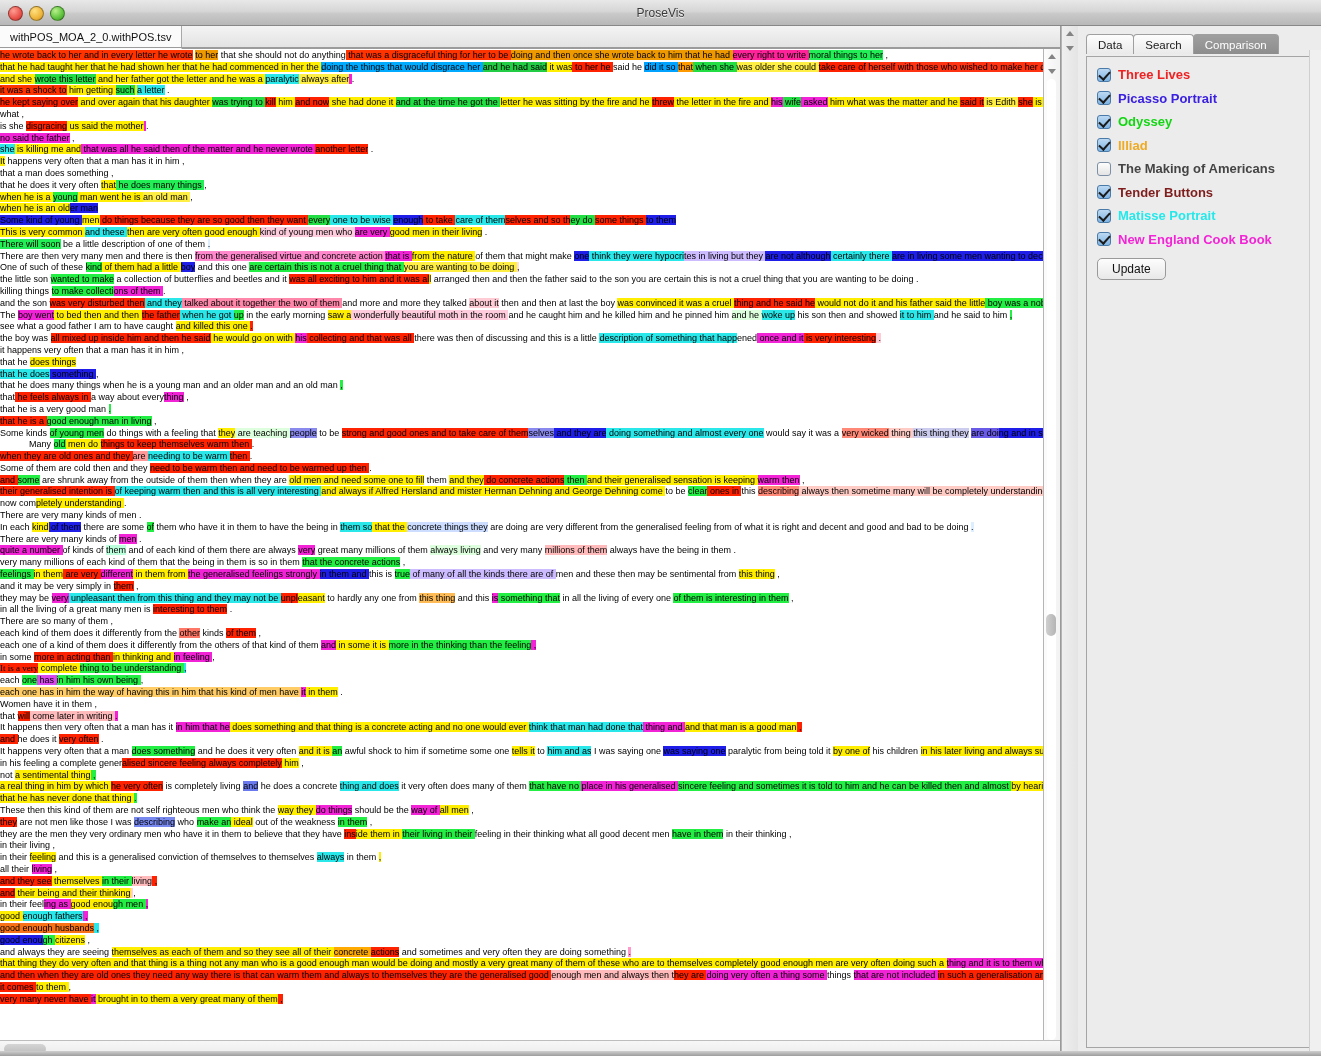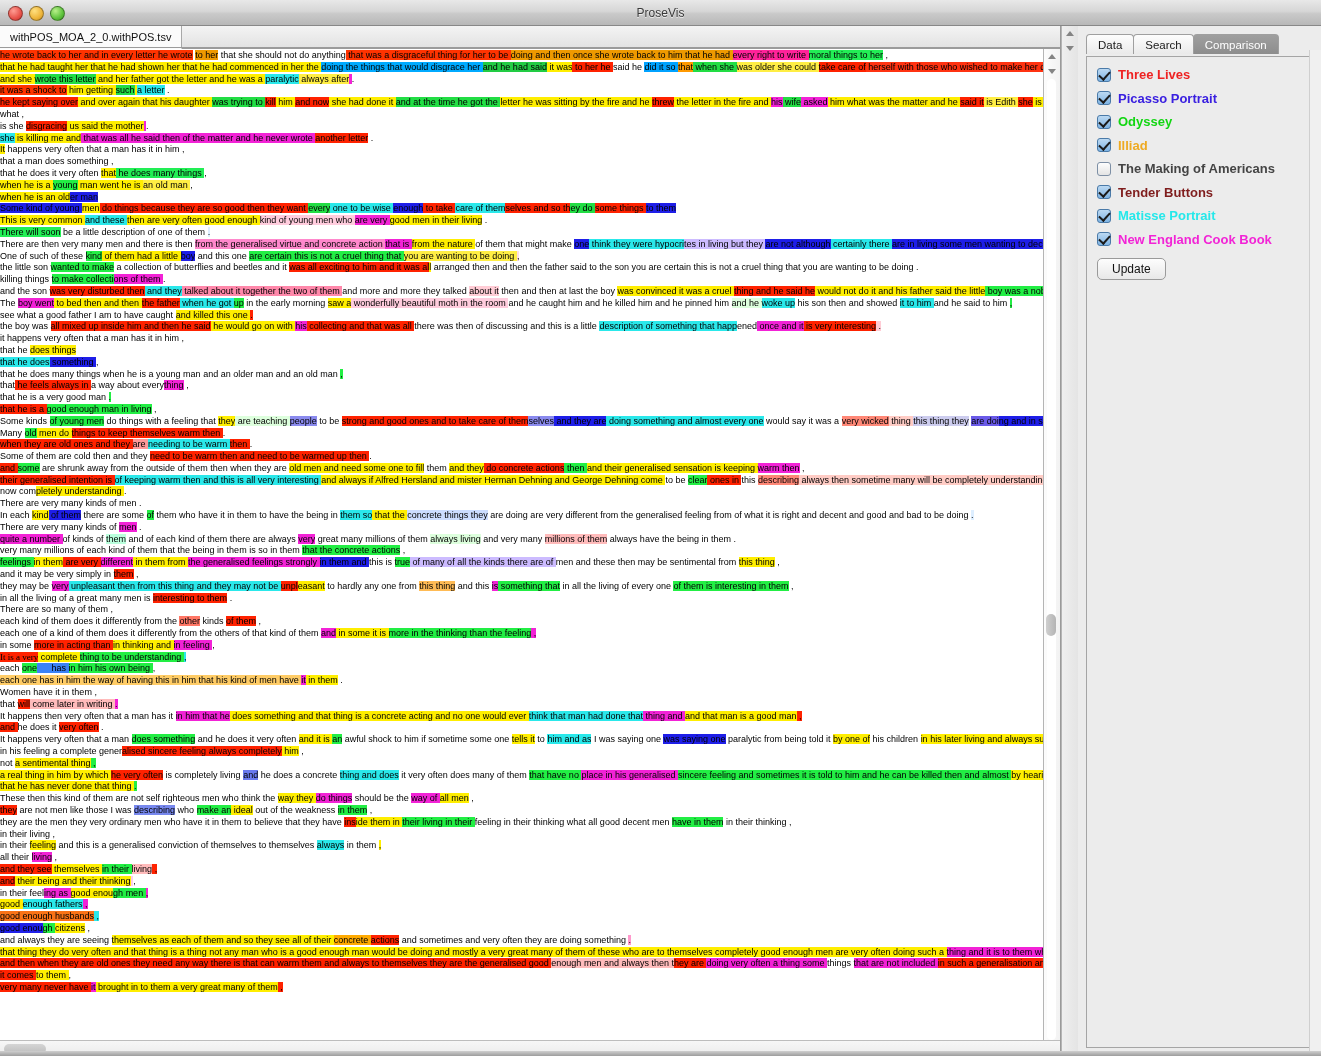--- a/index.html
+++ b/index.html
@@ -166,20 +166,21 @@
 
       <div id="docwrap">
         <div id="doc">
             <div class="tline"><span style="background: rgb(255, 51, 0);">he wrote back to her and in every letter he wrote</span><span style="background: rgb(255, 255, 255);"> </span><span style="background: rgb(238, 153, 0);">to her</span><span style="background: rgb(255, 255, 255);"> that she should not do anything</span><span style="background: rgb(255, 51, 0);"> that was a disgraceful thing for her to be </span><span style="background: rgb(238, 153, 0);">doing and then once she wrote back to him that he had </span><span style="background: rgb(255, 34, 153);">every right to write </span><span style="background: rgb(34, 238, 85);">moral things to her</span><span style="background: rgb(255, 255, 255);"> , </span></div>
             <div class="tline"><span style="background: rgb(255, 238, 0);">that he had taught her that he had shown her that he had commenced in her the </span><span style="background: rgb(0, 170, 255);">doing the things that would disgrace her </span><span style="background: rgb(34, 204, 68);">and he had said</span><span style="background: rgb(255, 238, 0);"> it was</span><span style="background: rgb(255, 34, 0);"> to her he </span><span style="background: rgb(255, 255, 255);">said he </span><span style="background: rgb(0, 162, 255);">did it so </span><span style="background: rgb(255, 153, 0);">that</span><span style="background: rgb(34, 221, 68);"> when she </span><span style="background: rgb(255, 238, 68);">was older she could </span><span style="background: rgb(255, 34, 0);">take care of</span><span style="background: rgb(255, 51, 17);"> herself with those who wished to make her do </span></div>
             <div class="tline"><span style="background: rgb(255, 238, 0);">and she </span><span style="background: rgb(34, 221, 68);">wrote this letter</span><span style="background: rgb(255, 238, 0);"> and her father got the letter and he was a </span><span style="background: rgb(42, 232, 234);">paralytic</span><span style="background: rgb(255, 238, 68);"> always after</span><span style="background: rgb(242, 34, 214);"> </span><span style="background: rgb(255, 255, 255);">. </span></div>
             <div class="tline"><span style="background: rgb(255, 51, 0);">it was a shock to</span><span style="background: rgb(255, 238, 0);"> him getting </span><span style="background: rgb(34, 221, 68);">such</span><span style="background: rgb(255, 238, 0);"> </span><span style="background: rgb(42, 232, 234);">a letter</span><span style="background: rgb(255, 255, 255);"> . </span></div>
             <div class="tline"><span style="background: rgb(255, 34, 0);">he kept saying over</span><span style="background: rgb(255, 238, 0);"> and over again that his daughter </span><span style="background: rgb(34, 221, 68);">was trying to </span><span style="background: rgb(255, 34, 0);">kill</span><span style="background: rgb(255, 238, 0);"> him </span><span style="background: rgb(255, 34, 0);">and now</span><span style="background: rgb(255, 238, 0);"> she had done it </span><span style="background: rgb(34, 221, 68);">and at the time he got the </span><span style="background: rgb(255, 238, 0);">letter he was sitting by the fire and he </span><span style="background: rgb(255, 34, 0);">threw</span><span style="background: rgb(255, 238, 0);"> the letter in the fire and </span><span style="background: rgb(242, 34, 214);">his</span><span style="background: rgb(34, 221, 68);"> wife</span><span style="background: rgb(242, 34, 214);"> asked</span><span style="background: rgb(255, 238, 0);"> him what was the matter and he </span><span style="background: rgb(255, 34, 0);">said it</span><span style="background: rgb(255, 238, 68);"> is Edith </span><span style="background: rgb(255, 34, 0);">she</span><span style="background: rgb(255, 238, 0);"> is killing me </span></div>
             <div class="tline"><span style="background: rgb(255, 255, 255);">what ,</span></div>
             <div class="tline"><span style="background: rgb(255, 255, 255);">is she </span><span style="background: rgb(255, 34, 0);">disgracing</span><span style="background: rgb(255, 238, 0);"> us said the mother</span><span style="background: rgb(242, 34, 214);"> </span><span style="background: rgb(255, 255, 255);">. </span></div>
+            <div class="tline"><span style="background: rgb(242, 34, 214);">no said the father</span><span style="background: rgb(255, 255, 255);"> , </span></div>
             <div class="tline"><span style="background: rgb(42, 232, 234);">she</span><span style="background: rgb(255, 238, 0);"> is killing me and</span><span style="background: rgb(242, 34, 214);"> that was all he said then of the matter and he never wrote </span><span style="background: rgb(255, 34, 0);">another letter</span><span style="background: rgb(255, 255, 255);"> . </span></div>
             <div class="tline"><span style="background: rgb(255, 238, 0);">It</span><span style="background: rgb(255, 255, 255);"> happens very often that a man has it in him , </span></div>
             <div class="tline"><span style="background: rgb(255, 255, 255);">that a man does something ,</span></div>
             <div class="tline"><span style="background: rgb(255, 255, 255);">that he does it very often </span><span style="background: rgb(255, 238, 0);">that</span><span style="background: rgb(34, 238, 85);"> he does many things </span><span style="background: rgb(255, 255, 255);">, </span></div>
             <div class="tline"><span style="background: rgb(255, 238, 0);">when he is a </span><span style="background: rgb(34, 238, 68);">young</span><span style="background: rgb(255, 238, 0);"> man went he is </span><span style="background: rgb(255, 238, 68);">an old man </span><span style="background: rgb(255, 255, 255);">, </span></div>
             <div class="tline"><span style="background: rgb(255, 238, 0);">when he is an old</span><span style="background: rgb(30, 30, 232);">er man</span></div>
             <div class="tline"><span style="background: rgb(30, 30, 232);">Some kind of young </span><span style="background: rgb(255, 238, 0);">men</span><span style="background: rgb(255, 34, 0);"> do things because they are so good then they want </span><span style="background: rgb(34, 221, 68);">every</span><span style="background: rgb(42, 232, 234);"> one to be wise </span><span style="background: rgb(30, 30, 232);">enough</span><span style="background: rgb(255, 34, 0);"> to take </span><span style="background: rgb(42, 232, 234);">care of them</span><span style="background: rgb(255, 34, 0);">selves and so th</span><span style="background: rgb(34, 221, 68);">ey do </span><span style="background: rgb(255, 34, 0);">some things </span><span style="background: rgb(30, 30, 232);">to them</span></div>
             <div class="tline"><span style="background: rgb(255, 238, 0);">This is very common </span><span style="background: rgb(42, 232, 234);">and these </span><span style="background: rgb(255, 238, 0);">then are very often good enough </span><span style="background: rgb(255, 204, 221);">kind of young men who </span><span style="background: rgb(242, 34, 214);">are very </span><span style="background: rgb(255, 238, 0);">good men in their living</span><span style="background: rgb(255, 255, 255);"> . </span></div>
             <div class="tline"><span style="background: rgb(34, 238, 85);">There will soon</span><span style="background: rgb(255, 255, 255);"> be a little description of one of them </span><span style="background: rgb(221, 238, 255);">. </span></div>
             <div class="tline"><span style="background: rgb(255, 255, 255);">There are then very many men and there is then </span><span style="background: rgb(255, 136, 204);">from the generalised virtue and concrete action </span><span style="background: rgb(242, 34, 214);">that is </span><span style="background: rgb(255, 238, 0);">from the nature </span><span style="background: rgb(255, 255, 255);">of them that might make </span><span style="background: rgb(30, 30, 232);">one</span><span style="background: rgb(42, 232, 234);"> think they were hypocri</span><span style="background: rgb(204, 187, 255);">tes in living but they </span><span style="background: rgb(30, 30, 232);">are not although</span><span style="background: rgb(42, 232, 234);"> certainly there </span><span style="background: rgb(30, 30, 232);">are in living some men wanting to deceive other </span></div>
@@ -191,41 +192,41 @@
             <div class="tline"><span style="background: rgb(255, 255, 255);"> see what a good father I am to have caught </span><span style="background: rgb(255, 238, 0);">and killed this one </span><span style="background: rgb(255, 34, 0);">.</span><span style="background: rgb(34, 238, 68);"> </span></div>
             <div class="tline"><span style="background: rgb(255, 255, 255);">the boy was </span><span style="background: rgb(255, 34, 0);">all mixed up inside him and then he said</span><span style="background: rgb(255, 238, 0);"> he would go on with </span><span style="background: rgb(242, 34, 214);">his</span><span style="background: rgb(255, 34, 0);"> collecting and that was all </span><span style="background: rgb(255, 255, 255);">there was then of discussing and this is a little </span><span style="background: rgb(42, 232, 234);">description of something that happ</span><span style="background: rgb(255, 255, 255);">ened</span><span style="background: rgb(242, 34, 214);"> once and it</span><span style="background: rgb(255, 34, 0);"> is very interesting</span><span style="background: rgb(255, 204, 213);"> . </span></div>
             <div class="tline"><span style="background: rgb(255, 255, 255);">it happens very often that a man has it in him , </span><span style="background: rgb(255, 238, 0);"> </span></div>
             <div class="tline"><span style="background: rgb(255, 255, 255);">that he </span><span style="background: rgb(255, 238, 0);">does things</span><span style="background: rgb(30, 30, 232);"> </span></div>
             <div class="tline"><span style="background: rgb(42, 232, 234);">that he does</span><span style="background: rgb(30, 30, 232);"> something </span><span style="background: rgb(255, 255, 255);">, </span></div>
             <div class="tline"><span style="background: rgb(255, 255, 255);">that he does many things when he is a young man and an older man and an old man </span><span style="background: rgb(34, 238, 68);">, </span></div>
             <div class="tline"><span style="background: rgb(255, 255, 255);">that</span><span style="background: rgb(255, 34, 0);"> he feels always in </span><span style="background: rgb(255, 255, 255);">a way about every</span><span style="background: rgb(242, 34, 214);">thing</span><span style="background: rgb(255, 255, 255);"> , </span></div>
             <div class="tline"><span style="background: rgb(255, 255, 255);">that he is a very good man </span><span style="background: rgb(34, 238, 68);">. </span></div>
             <div class="tline"><span style="background: rgb(255, 34, 0);">that he is a </span><span style="background: rgb(34, 238, 68);">good enough man in living</span><span style="background: rgb(255, 255, 255);"> , </span></div>
             <div class="tline"><span style="background: rgb(255, 255, 255);">Some kinds </span><span style="background: rgb(34, 238, 68);">of young men</span><span style="background: rgb(255, 255, 255);"> do things with a feeling that </span><span style="background: rgb(255, 238, 0);">they</span><span style="background: rgb(221, 255, 221);"> are teaching </span><span style="background: rgb(138, 138, 238);">people</span><span style="background: rgb(255, 255, 255);"> to be </span><span style="background: rgb(255, 34, 0);">strong and good ones and to take care of them</span><span style="background: rgb(138, 138, 238);">selves</span><span style="background: rgb(30, 30, 232);"> and they are</span><span style="background: rgb(42, 232, 234);"> doing something and almost every one</span><span style="background: rgb(255, 255, 255);"> would say it was a </span><span style="background: rgb(255, 136, 119);">very wicked</span><span style="background: rgb(255, 204, 197);"> thing </span><span style="background: rgb(204, 204, 238);">this thing they</span><span style="background: rgb(255, 255, 255);"> </span><span style="background: rgb(106, 90, 232);">are doi</span><span style="background: rgb(30, 30, 232);">ng and in some</span></div>
-            <div class="tline"><span style="background: rgb(255, 255, 255);">Many </span><span style="background: rgb(34, 238, 68);">old</span><span style="background: rgb(255, 238, 0);"> men do </span><span style="background: rgb(255, 34, 0);">things to keep themselves warm then </span><span style="background: rgb(255, 255, 255);">. </span></div>
+            <div class="tline"><span style="background: rgb(255, 255, 255); margin-left: 29px;">Many </span><span style="background: rgb(34, 238, 68);">old</span><span style="background: rgb(255, 238, 0);"> men do </span><span style="background: rgb(255, 34, 0);">things to keep themselves warm then </span><span style="background: rgb(255, 255, 255);">. </span></div>
             <div class="tline"><span style="background: rgb(255, 34, 0);">when they are old ones and they </span><span style="background: rgb(255, 153, 153);">are </span><span style="background: rgb(42, 232, 234);">needing to be warm </span><span style="background: rgb(255, 34, 0);">then </span><span style="background: rgb(255, 255, 255);">. </span></div>
             <div class="tline"><span style="background: rgb(255, 255, 255);">Some of them are cold then and they </span><span style="background: rgb(255, 34, 0);">need to be warm then and need to be warmed up then </span><span style="background: rgb(255, 255, 255);">. </span></div>
             <div class="tline"><span style="background: rgb(255, 34, 0);">and </span><span style="background: rgb(34, 238, 68);">some</span><span style="background: rgb(255, 255, 255);"> are shrunk away from the outside of them then when they are </span><span style="background: rgb(255, 238, 0);">old men and need some one to fill</span><span style="background: rgb(255, 255, 255);"> them </span><span style="background: rgb(255, 238, 0);">and they</span><span style="background: rgb(255, 34, 0);"> do concrete actions</span><span style="background: rgb(34, 238, 68);"> then </span><span style="background: rgb(255, 238, 0);">and their generalised sensation is keeping </span><span style="background: rgb(242, 34, 214);">warm then</span><span style="background: rgb(255, 255, 255);"> , </span></div>
             <div class="tline"><span style="background: rgb(255, 34, 0);">their generalised intention is </span><span style="background: rgb(42, 232, 234);">of keeping warm then and this is all very interesting </span><span style="background: rgb(255, 238, 0);">and always if Alfred Hersland and mister Herman Dehning and George Dehning come </span><span style="background: rgb(255, 255, 255);">to be </span><span style="background: rgb(34, 238, 68);">clear</span><span style="background: rgb(255, 34, 0);"> ones in </span><span style="background: rgb(255, 255, 255);">this </span><span style="background: rgb(255, 136, 119);">describing</span><span style="background: rgb(255, 204, 197);"> always then sometime many will be completely understanding this being I am </span></div>
             <div class="tline"><span style="background: rgb(255, 255, 255);">now com</span><span style="background: rgb(255, 238, 0);">pletely understanding </span><span style="background: rgb(255, 255, 255);">. </span></div>
             <div class="tline"><span style="background: rgb(255, 255, 255);">There are very many kinds of men </span><span style="background: rgb(255, 255, 255);">. </span></div>
             <div class="tline"><span style="background: rgb(255, 255, 255);">In each </span><span style="background: rgb(255, 238, 0);">kind</span><span style="background: rgb(30, 30, 232);"> of them</span><span style="background: rgb(255, 255, 255);"> there are some </span><span style="background: rgb(34, 238, 68);">of</span><span style="background: rgb(255, 255, 255);"> them who have it in them to have the being in </span><span style="background: rgb(42, 232, 234);">them so</span><span style="background: rgb(255, 238, 0);"> that the </span><span style="background: rgb(204, 221, 255);">concrete things they</span><span style="background: rgb(255, 255, 255);"> are doing are very different from the generalised feeling from of what it is right and decent and good and bad to be doing </span><span style="background: rgb(221, 238, 255);">. </span></div>
             <div class="tline"><span style="background: rgb(255, 255, 255);">There are very many kinds of </span><span style="background: rgb(242, 34, 214);">men</span><span style="background: rgb(255, 255, 255);"> . </span></div>
             <div class="tline"><span style="background: rgb(242, 34, 214);">quite a number </span><span style="background: rgb(255, 255, 255);">of kinds of </span><span style="background: rgb(187, 255, 221);">them</span><span style="background: rgb(255, 255, 255);"> and of each kind of them there are always </span><span style="background: rgb(242, 34, 214);">very</span><span style="background: rgb(255, 255, 255);"> great many millions of them </span><span style="background: rgb(221, 255, 221);">always living</span><span style="background: rgb(255, 255, 255);"> and very many </span><span style="background: rgb(255, 187, 187);">millions of them</span><span style="background: rgb(255, 255, 255);"> always have </span><span style="background: rgb(255, 255, 255);">the being in them</span><span style="background: rgb(255, 255, 255);"> . </span></div>
             <div class="tline"><span style="background: rgb(255, 255, 255);">very many millions of each kind of them that the being in them is so in them </span><span style="background: rgb(34, 238, 68);">that the concrete actions</span><span style="background: rgb(255, 255, 255);"> , </span></div>
             <div class="tline"><span style="background: rgb(34, 238, 68);">feelings </span><span style="background: rgb(255, 238, 0);">in them</span><span style="background: rgb(255, 34, 0);"> are very </span><span style="background: rgb(242, 34, 214);">different</span><span style="background: rgb(255, 238, 0);"> in them from </span><span style="background: rgb(242, 34, 214);">the generalised feelings strongly </span><span style="background: rgb(30, 30, 232);">in them</span><span style="background: rgb(30, 30, 232);"> and </span><span style="background: rgb(255, 255, 255);">this is </span><span style="background: rgb(34, 238, 68);">true</span><span style="background: rgb(204, 187, 255);"> of many of all the kinds there are of </span><span style="background: rgb(255, 255, 255);">men and these then may be sentimental from </span><span style="background: rgb(255, 238, 0);">this thing</span><span style="background: rgb(255, 255, 255);"> , </span></div>
             <div class="tline"><span style="background: rgb(255, 255, 255);">and it may be very simply in </span><span style="background: rgb(255, 34, 0);">them</span><span style="background: rgb(255, 255, 255);"> , </span></div>
             <div class="tline"><span style="background: rgb(255, 255, 255);">they may be </span><span style="background: rgb(242, 34, 214);">very</span><span style="background: rgb(42, 232, 234);"> unpleasant then from this thing and they may not be </span><span style="background: rgb(255, 34, 0);">unpl</span><span style="background: rgb(255, 238, 0);">easant</span><span style="background: rgb(255, 255, 255);"> to hardly any one from </span><span style="background: rgb(255, 187, 85);">this thing</span><span style="background: rgb(255, 255, 255);"> and this </span><span style="background: rgb(242, 34, 214);">is</span><span style="background: rgb(34, 238, 68);"> something that</span><span style="background: rgb(255, 255, 255);"> in all the living of every one </span><span style="background: rgb(34, 238, 68);">of them is interesting in them</span><span style="background: rgb(255, 255, 255);"> , </span></div>
             <div class="tline"><span style="background: rgb(255, 255, 255);">in all the living of a great many men is </span><span style="background: rgb(255, 34, 0);">interesting to them</span><span style="background: rgb(255, 255, 255);"> . </span></div>
             <div class="tline"><span style="background: rgb(255, 255, 255);">There are so many of them , </span></div>
             <div class="tline"><span style="background: rgb(255, 255, 255);">each kind of them does it differently from the </span><span style="background: rgb(255, 119, 102);">other</span><span style="background: rgb(255, 255, 255);"> kinds </span><span style="background: rgb(255, 34, 0);">of them</span><span style="background: rgb(255, 255, 255);"> , </span></div>
             <div class="tline"><span style="background: rgb(255, 255, 255);">each one of a kind of them does it differently from the others of that kind of them </span><span style="background: rgb(242, 34, 214);">and</span><span style="background: rgb(255, 238, 0);"> in some it is </span><span style="background: rgb(34, 238, 68);">more in the thinking than the feeling</span><span style="background: rgb(242, 34, 214);"> , </span></div>
             <div class="tline"><span style="background: rgb(255, 255, 255);">in some </span><span style="background: rgb(255, 34, 0);">more in acting than </span><span style="background: rgb(255, 238, 0);">in thinking and </span><span style="background: rgb(242, 34, 214);">in feeling </span><span style="background: rgb(255, 255, 255);">, </span></div>
             <div class="tline"><span style="background: rgb(255, 34, 0); font-family: Liberation Serif, serif;">It is a very</span><span style="background: rgb(255, 238, 0);"> complete </span><span style="background: rgb(34, 238, 68);">thing to be understanding </span><span style="background: rgb(42, 232, 234);">, </span></div>
-            <div class="tline"><span style="background: rgb(255, 255, 255);">each </span><span style="background: rgb(34, 238, 68);">one</span><span style="background: #3b82f6; padding-left: 12px;"> has </span><span style="background: rgb(34, 238, 68);">in him his own being </span><span style="background: rgb(255, 255, 255);">, </span></div>
+            <div class="tline"><span style="background: rgb(255, 255, 255);">each </span><span style="background: rgb(34, 238, 68);">one</span><span style="background: #d946ef;"> has </span><span style="background: rgb(34, 238, 68);">in him his own being </span><span style="background: rgb(255, 255, 255);">, </span></div>
             <div class="tline"><span style="background: rgb(255, 204, 102);">each one has in him the way of having this in him that his kind of men have </span><span style="background: rgb(242, 34, 214);">it</span><span style="background: rgb(255, 238, 0);"> in them</span><span style="background: rgb(255, 255, 255);"> . </span></div>
             <div class="tline"><span style="background: rgb(255, 255, 255);">Women have it in them , </span></div>
             <div class="tline"><span style="background: rgb(255, 255, 255);">that </span><span style="background: rgb(255, 34, 0);">will</span><span style="background: rgb(255, 187, 187);"> come later in writing </span><span style="background: rgb(242, 34, 214);">. </span></div>
             <div class="tline"><span style="background: rgb(255, 255, 255);">It happens then very often that a man has it </span><span style="background: rgb(242, 34, 214);">in him that he</span><span style="background: rgb(255, 238, 0);"> does something and that thing is a concrete acting and no one would ever </span><span style="background: rgb(42, 232, 234);">think that man had done that</span><span style="background: rgb(242, 34, 214);"> thing and </span><span style="background: rgb(255, 238, 0);">and that man is a good man</span><span style="background: rgb(255, 34, 0);"> ,</span></div>
             <div class="tline"><span style="background: rgb(255, 34, 0);">and </span><span style="background: rgb(255, 255, 255);">he does it </span><span style="background: rgb(255, 34, 0);">very often</span><span style="background: rgb(255, 255, 255);"> . </span></div>
             <div class="tline"><span style="background: rgb(255, 255, 255);">It happens very often that a man </span><span style="background: rgb(34, 238, 68);">does something</span><span style="background: rgb(255, 255, 255);"> and he does it very often </span><span style="background: rgb(255, 238, 0);">and it is </span><span style="background: rgb(34, 238, 68);">an</span><span style="background: rgb(255, 255, 255);"> awful shock to him if sometime some one </span><span style="background: rgb(255, 238, 0);">tells it</span><span style="background: rgb(255, 255, 255);"> to </span><span style="background: rgb(42, 232, 234);">him and as</span><span style="background: rgb(255, 255, 255);"> I was saying one </span><span style="background: rgb(30, 30, 232);">was saying one</span><span style="background: rgb(255, 255, 255);"> paralytic from being told it </span><span style="background: rgb(255, 238, 0);">by one of</span><span style="background: rgb(255, 255, 255);"> his children </span><span style="background: rgb(255, 238, 0);">in his later living and always such a man does </span></div>
             <div class="tline"><span style="background: rgb(255, 255, 255);">in his feeling a complete gener</span><span style="background: rgb(255, 34, 0);">alised sincere feeling always completely</span><span style="background: rgb(255, 238, 0);"> him</span><span style="background: rgb(255, 255, 255);"> , </span></div>
             <div class="tline"><span style="background: rgb(255, 255, 255);">not </span><span style="background: rgb(255, 238, 0);">a sentimental thing</span><span style="background: rgb(34, 238, 68);"> , </span></div>
             <div class="tline"><span style="background: rgb(255, 238, 0);">a real thing in him by which </span><span style="background: rgb(255, 34, 0);">he very often</span><span style="background: rgb(255, 255, 255);"> is completely living </span><span style="background: rgb(106, 122, 238);">and</span><span style="background: rgb(255, 255, 255);"> he does a concrete </span><span style="background: rgb(42, 232, 234);">thing and does</span><span style="background: rgb(255, 255, 255);"> it very often does many of them </span><span style="background: rgb(34, 238, 68);">that have no </span><span style="background: rgb(242, 34, 214);">place in his generalised </span><span style="background: rgb(34, 238, 68);">sincere feeling and sometimes it is told to him and he can be killed then and almost </span><span style="background: rgb(255, 238, 0);">by hearing this thing about of him so strongly is it in him that</span></div>
             <div class="tline"><span style="background: rgb(255, 238, 0);">that he has never done that thing </span><span style="background: rgb(34, 238, 68);">. </span></div>

